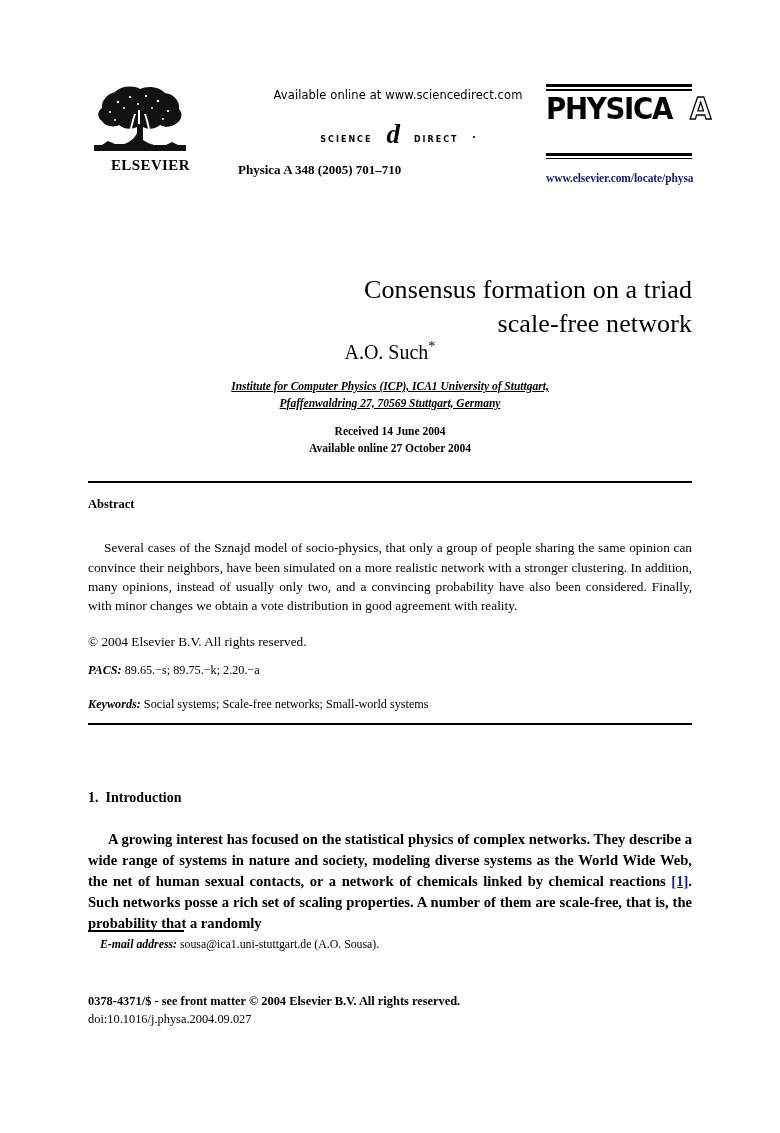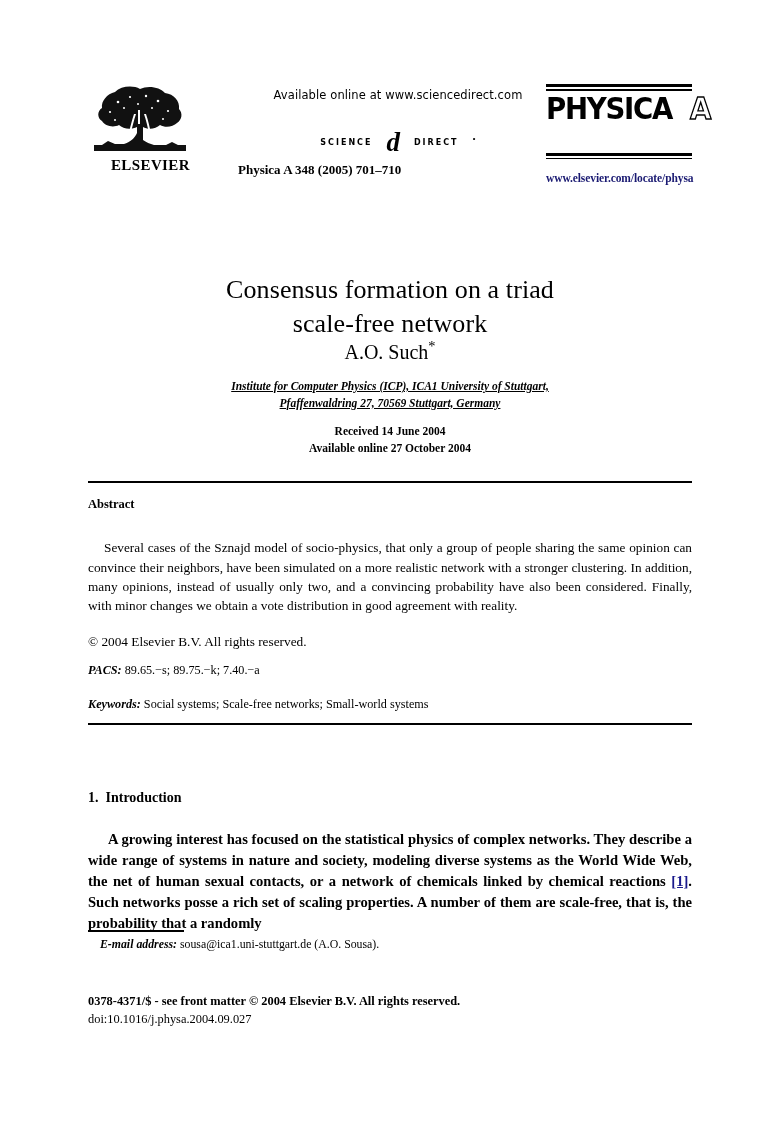--- a/index.html
+++ b/index.html
@@ -68,23 +68,23 @@
     text-align: center;
   }
   .sd-available {
     font-family: "DejaVu Sans", sans-serif;
     font-size: 11.5px;
     letter-spacing: 0.1px;
     color: #000;
     white-space: nowrap;
   }
   .sd-logo {
-    margin-top: 29px;
+    margin-top: 21px;
     display: flex;
-    align-items: center;
+    align-items: flex-end;
     justify-content: center;
     gap: 13px;
   }
   .sd-word {
     font-family: "DejaVu Sans", sans-serif;
     font-weight: bold;
     font-size: 11px;
     letter-spacing: 2.0px;
     font-variant: small-caps;
     text-transform: lowercase;
@@ -170,21 +170,21 @@
     white-space: nowrap;
     letter-spacing: -0.1px;
   }
 
   
   .title {
     position: absolute;
     left: 88px;
     top: 256px;
     width: 604px;
-    text-align: center;
+    text-align: right;
     font-family: "Liberation Serif", serif;
     font-size: 26px;
     line-height: 1.28;
     font-weight: normal;
     letter-spacing: 0.1px;
   }
   .author {
     position: absolute;
     left: 88px;
     top: 338px;
@@ -439,21 +439,21 @@
   </div>
 
   <div class="rule-abstract-top"></div>
 
   <div class="abstract-head">Abstract</div>
   <p class="abstract-body">Several cases of the Sznajd model of socio-physics, that only a group of people sharing the same opinion can convince their neighbors, have been simulated on a more realistic network with a stronger clustering. In addition, many opinions, instead of usually only two, and a convincing probability have also been considered. Finally, with minor changes we obtain a vote distribution in good agreement with reality.</p>
   <div class="abstract-copy">© 2004 Elsevier B.V. All rights reserved.</div>
 
   <div class="pacs">
     <em>PACS:</em>
-    <span>89.65.−s; 89.75.−k; 7.40.−a</span>
+    <span>89.65.−s; 89.75.−k; 2.20.−a</span>
   </div>
 
   <div class="keywords">
     <em>Keywords:</em>
     <span>Social systems; Scale-free networks; Small-world systems</span>
   </div>
 
   <div class="rule-abstract-bot"></div>
 
   <h2 class="section-head">

